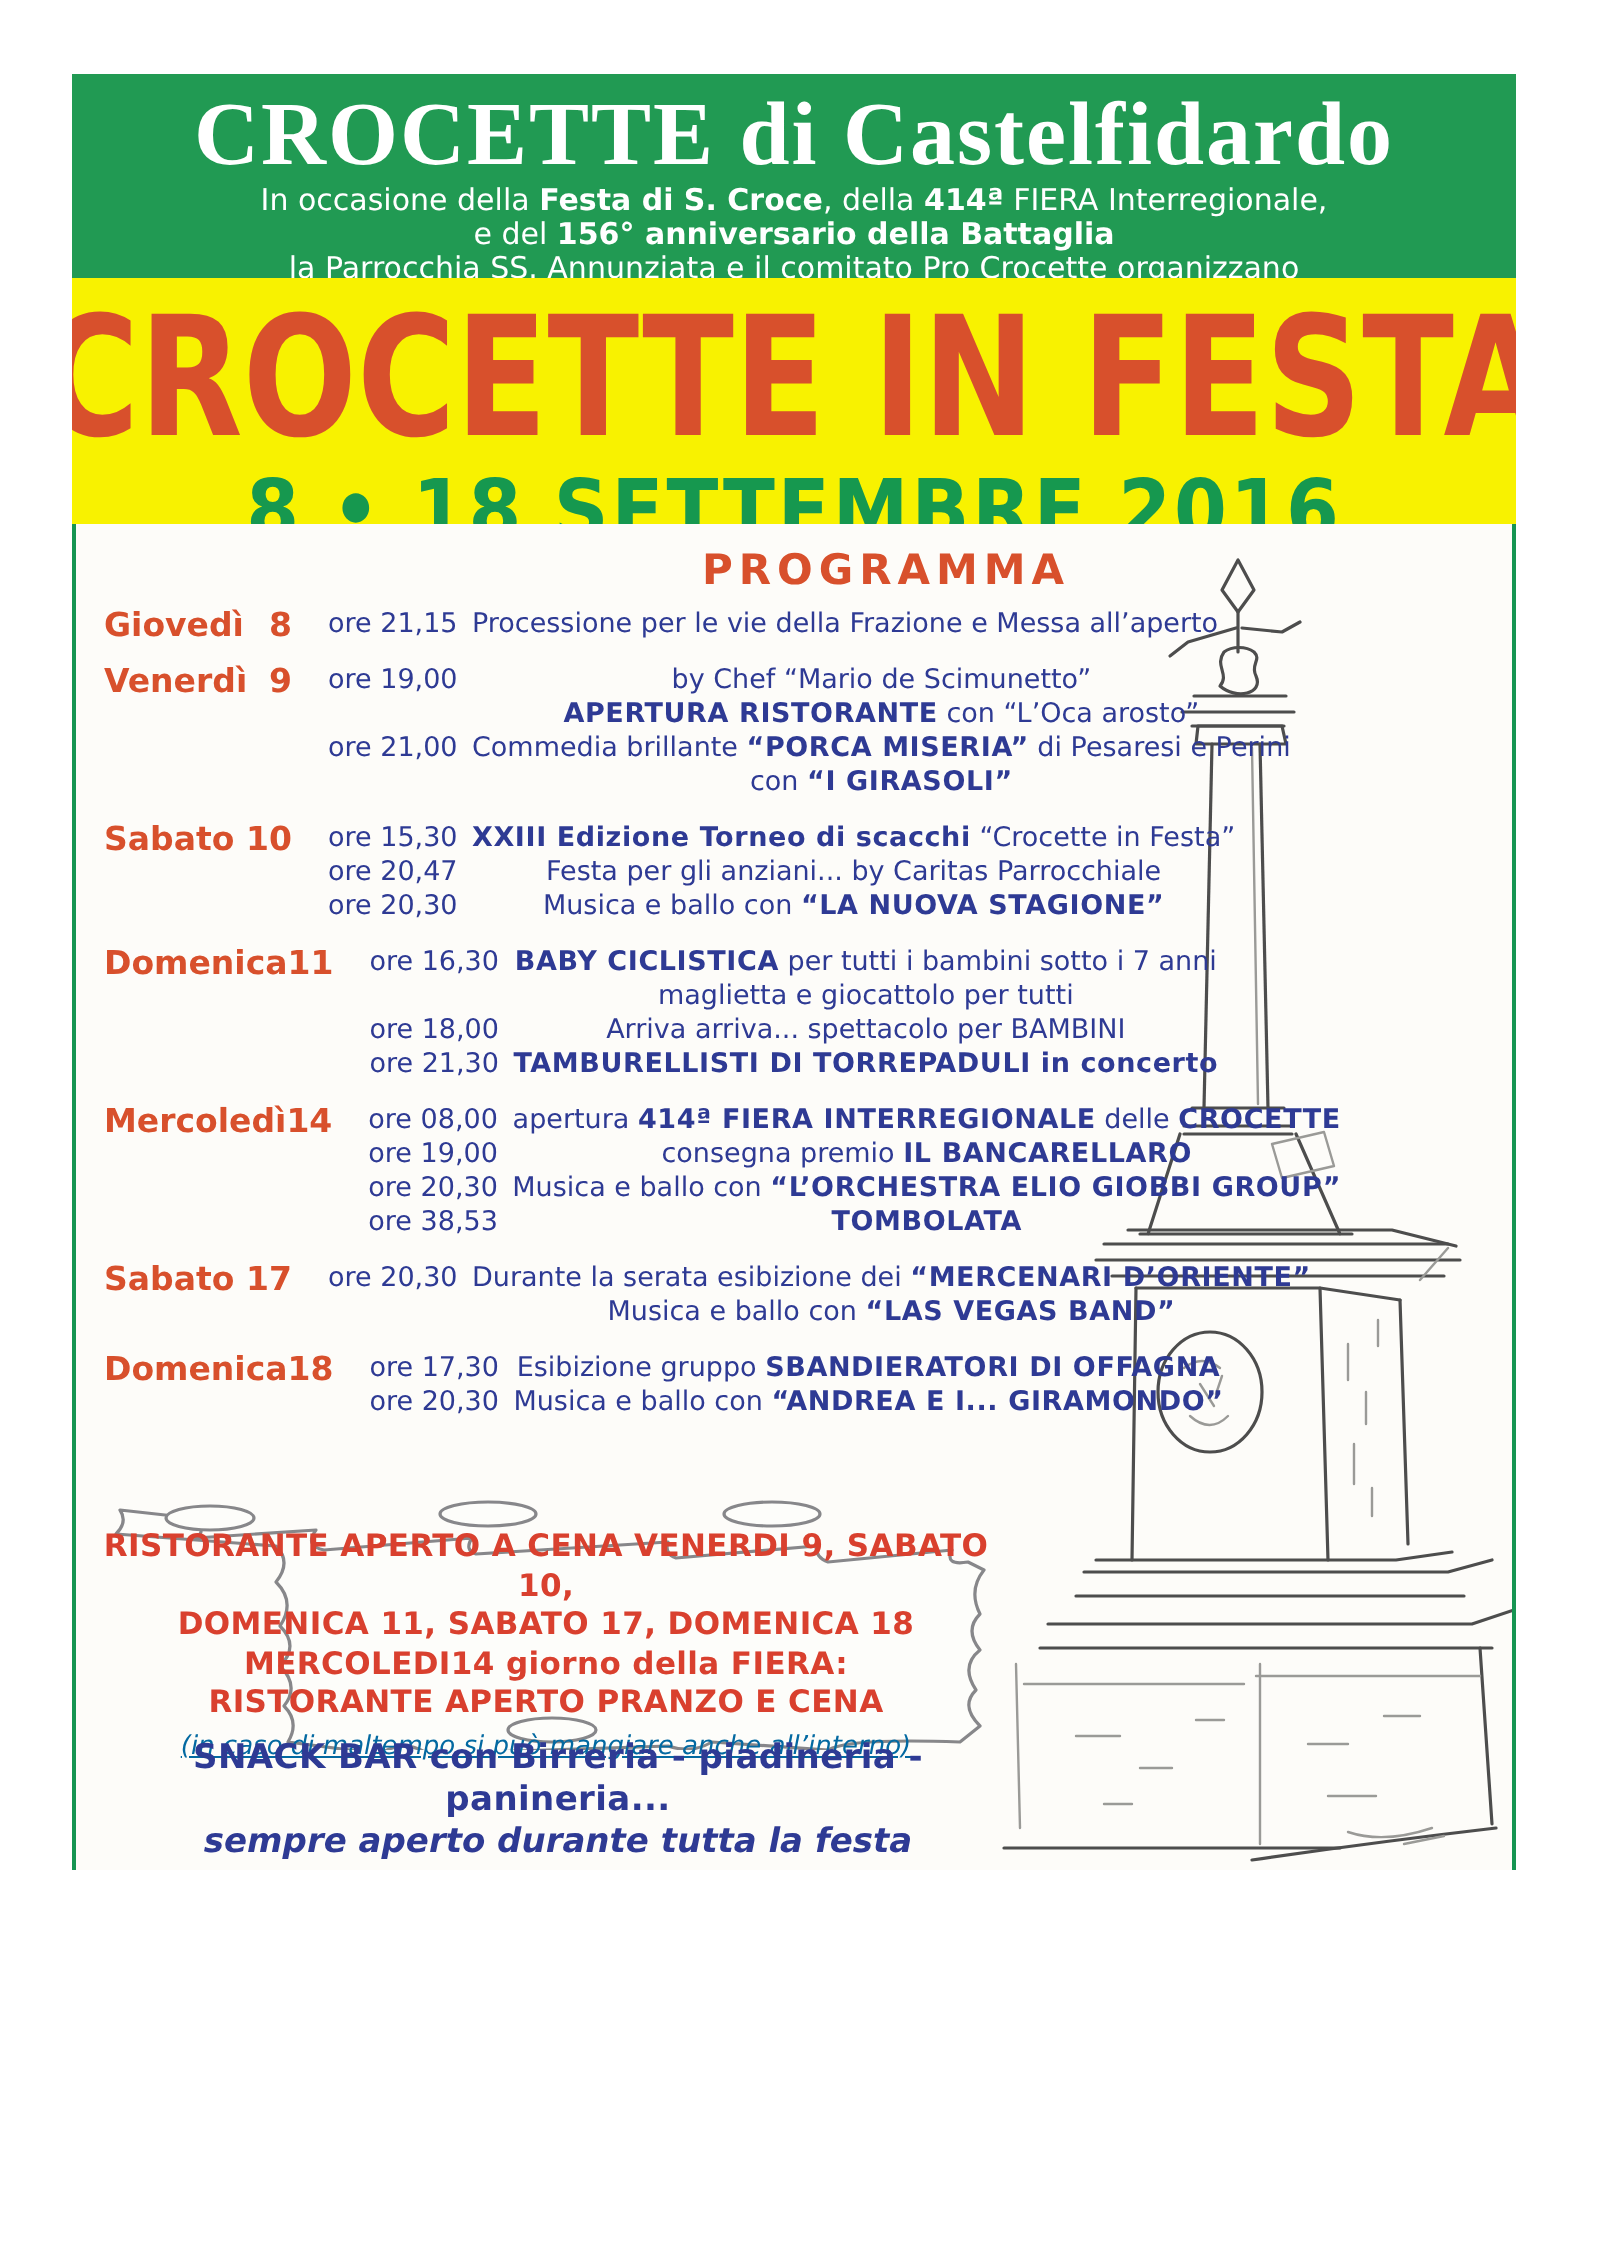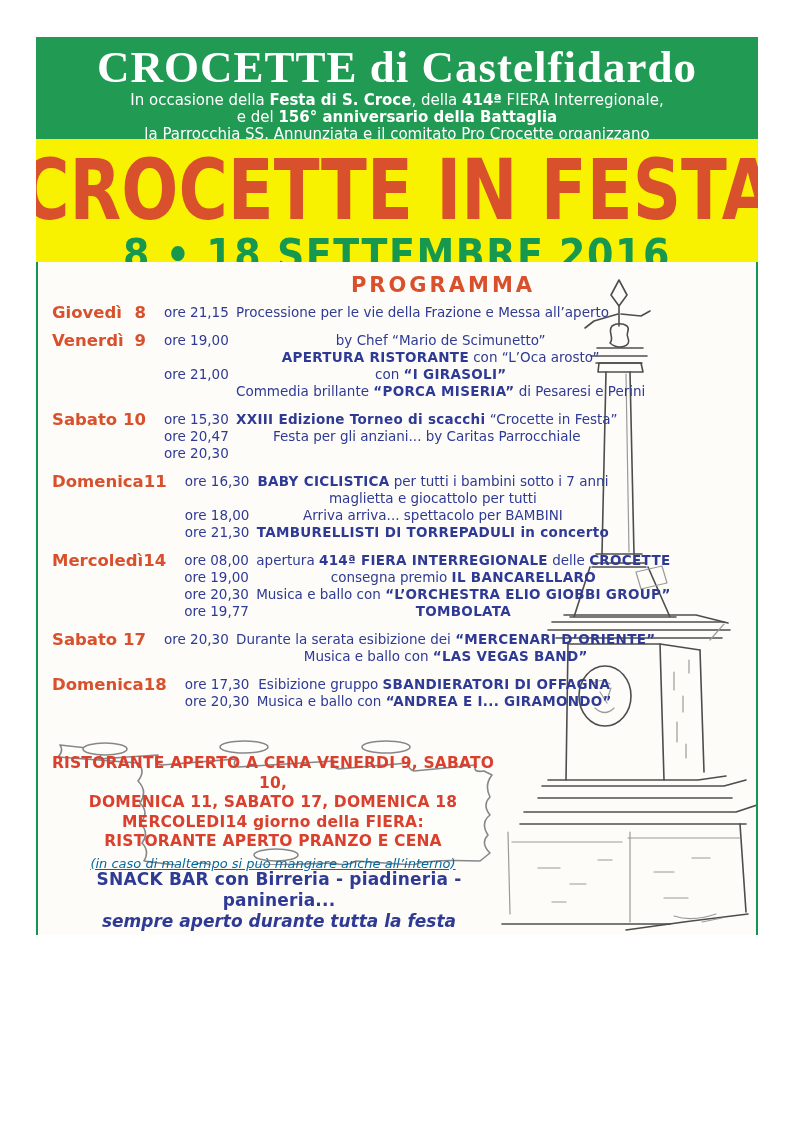--- a/index.html
+++ b/index.html
@@ -35,21 +35,21 @@
   .desc{flex:1;padding-left:6px;color:var(--navy);font-size:13.5px;text-align:center;}
   .dline{line-height:17px;white-space:nowrap;}
   .desc .b{font-weight:bold;letter-spacing:.3px;}
 
   
   .monument{position:absolute;left:440px;top:10px;width:282px;height:663px;}
   .monument path,.monument line,.monument ellipse{fill:none;stroke:var(--sketch);stroke-width:1.6;stroke-linecap:round;stroke-linejoin:round;}
   .monument .lt{stroke:#9a9a97;stroke-width:1.2;}
 
   
-  .parchment{position:absolute;left:10px;top:477px;width:450px;height:126px;text-align:center;}
+  .parchment{position:absolute;left:10px;top:487px;width:450px;height:126px;text-align:center;}
   .pborder{position:absolute;inset:0;width:100%;height:100%;}
   .pborder path,.pborder ellipse{fill:#fdfdfa;stroke:#87878a;stroke-width:1.6;stroke-linejoin:round;}
   .ptext{position:relative;padding-top:15px;}
   .pline{color:var(--pred);font-weight:bold;font-size:15.5px;line-height:19.5px;letter-spacing:.2px;}
   .pnote{position:relative;color:#0369a1;font-style:italic;font-size:13px;margin-top:4px;text-decoration:underline;}
 
   
   .bottom{position:absolute;left:16px;top:607px;width:450px;text-align:center;color:var(--navy);}
   .snack1{font-weight:bold;font-size:17px;line-height:21px;letter-spacing:.2px;}
   .snack2{font-style:italic;font-weight:600;font-size:17px;line-height:21px;}
@@ -148,22 +148,22 @@
               <div class="evt">
                 <div class="time">ore 19,00</div>
                 <div class="desc">
                   <div class="dline"><span>by Chef “Mario de Scimunetto”</span></div>
                   <div class="dline"><span class="b">APERTURA RISTORANTE</span><span> con “L’Oca arosto”</span></div>
                 </div>
               </div>
               <div class="evt">
                 <div class="time">ore 21,00</div>
                 <div class="desc">
+                  <div class="dline"><span>Commedia brillante </span><span class="b">“PORCA MISERIA”</span><span> di Pesaresi e Perini</span></div>
                   <div class="dline"><span>con </span><span class="b">“I GIRASOLI”</span></div>
-                  <div class="dline"><span>Commedia brillante </span><span class="b">“PORCA MISERIA”</span><span> di Pesaresi e Perini</span></div>
                 </div>
               </div>
             </div>
           </div>
           <div class="srow">
             <div class="day">
               <span class="dname">Sabato</span>
               <span class="dnum">10</span>
             </div>
             <div class="events">
@@ -174,20 +174,23 @@
                 </div>
               </div>
               <div class="evt">
                 <div class="time">ore 20,47</div>
                 <div class="desc">
                   <div class="dline"><span>Festa per gli anziani... by Caritas Parrocchiale</span></div>
                 </div>
               </div>
               <div class="evt">
                 <div class="time">ore 20,30</div>
+                <div class="desc">
+                  <div class="dline"><span>Musica e ballo con </span><span class="b">“LA NUOVA STAGIONE”</span></div>
+                </div>
               </div>
             </div>
           </div>
           <div class="srow">
             <div class="day">
               <span class="dname">Domenica</span>
               <span class="dnum">11</span>
             </div>
             <div class="events">
               <div class="evt">
@@ -229,21 +232,21 @@
                   <div class="dline"><span>consegna premio </span><span class="b">IL BANCARELLARO</span></div>
                 </div>
               </div>
               <div class="evt">
                 <div class="time">ore 20,30</div>
                 <div class="desc">
                   <div class="dline"><span>Musica e ballo con </span><span class="b">“L’ORCHESTRA ELIO GIOBBI GROUP”</span></div>
                 </div>
               </div>
               <div class="evt">
-                <div class="time">ore 19,77</div>
+                <div class="time">ore 38,53</div>
                 <div class="desc">
                   <div class="dline"><span class="b">TOMBOLATA</span></div>
                 </div>
               </div>
             </div>
           </div>
           <div class="srow">
             <div class="day">
               <span class="dname">Sabato</span>
               <span class="dnum">17</span>

